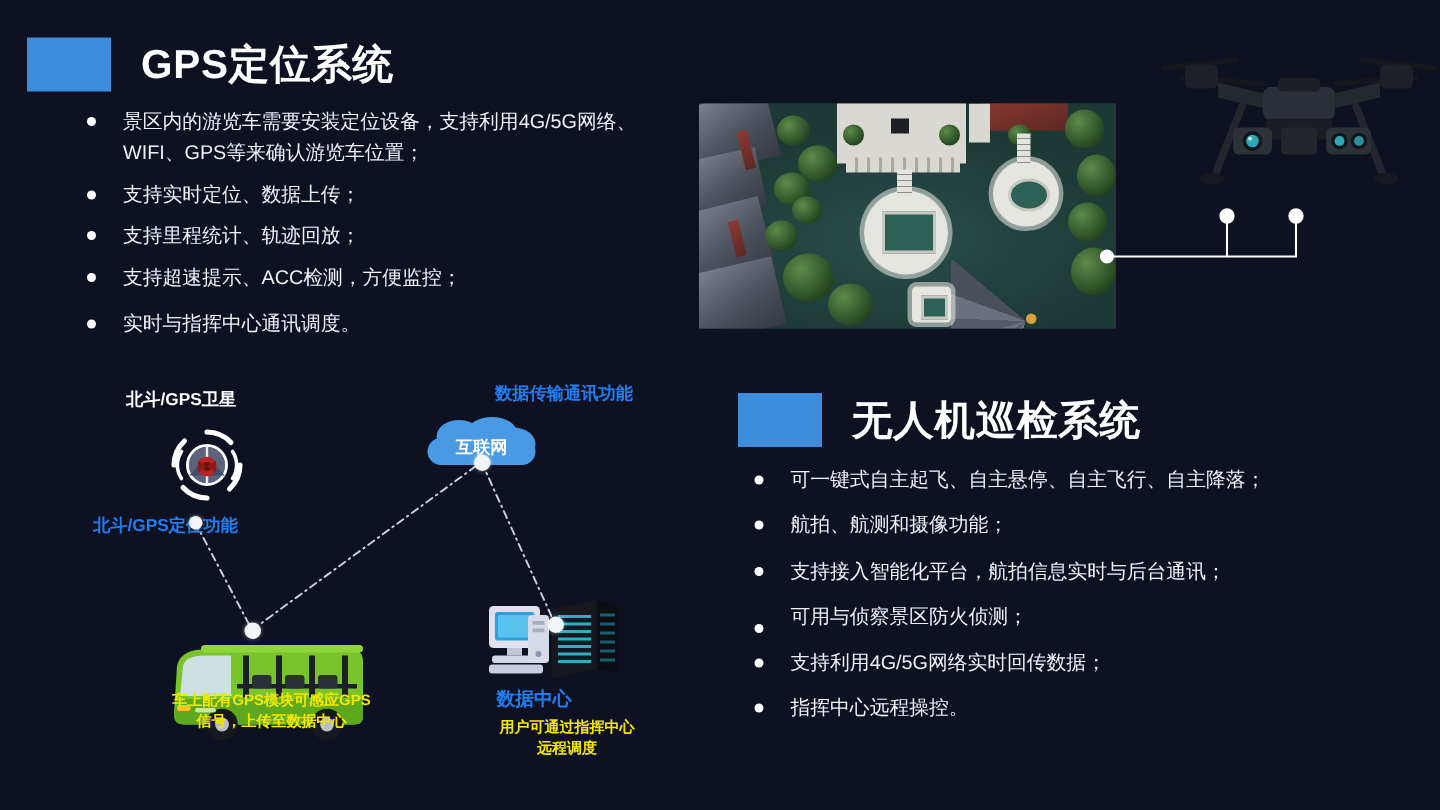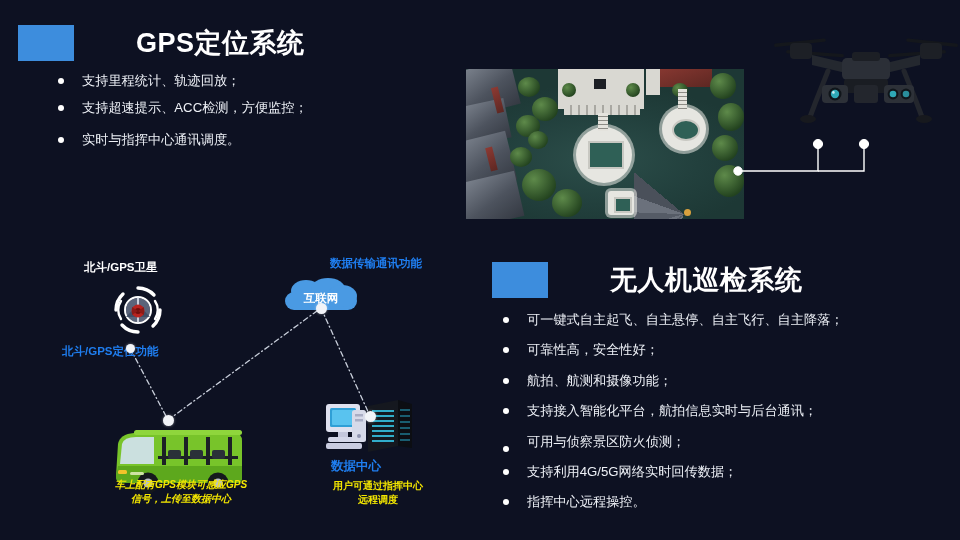--- a/index.html
+++ b/index.html
@@ -10,21 +10,21 @@
   #slide {
     position: relative;
     width: 960px;
     height: 540px;
     background: #0d1122;
     overflow: hidden;
     font-family: "Liberation Sans", "DejaVu Sans", sans-serif;
   }
 
   
-  .sect-head { position: absolute; display: flex; align-items: center; gap: 42px; }
+  .sect-head { position: absolute; display: flex; align-items: center; }
   .head-chip {
     width: 56px; height: 36px;
     background: #3d8ddd;
     flex: 0 0 auto;
   }
   .head-title {
     color: #ffffff;
     font-size: 27px;
     font-weight: bold;
     letter-spacing: 0.5px;
@@ -149,20 +149,28 @@
 
 <div id="slide">
 
   <div class="sect-head" style="left:18px; top:25px;">
     <div class="head-chip"></div>
     <div class="head-title">GPS定位系统</div>
   </div>
 
   <div class="bullets" style="left:58px; top:70px; width:382px;">
 
+    <div class="bul-row" style="margin-bottom:6px;">
+      <div class="bul-dot"></div>
+      <div class="bul-txt">景区内的游览车需要安装定位设备，支持利用4G/5G网络、WIFI、GPS等来确认游览车位置；</div>
+    </div>
+    <div class="bul-row" style="margin-bottom:6px;">
+      <div class="bul-dot"></div>
+      <div class="bul-txt">支持实时定位、数据上传；</div>
+    </div>
     <div class="bul-row" style="margin-bottom:6px;">
       <div class="bul-dot"></div>
       <div class="bul-txt">支持里程统计、轨迹回放；</div>
     </div>
     <div class="bul-row" style="margin-bottom:10px;">
       <div class="bul-dot"></div>
       <div class="bul-txt">支持超速提示、ACC检测，方便监控；</div>
     </div>
     <div class="bul-row">
       <div class="bul-dot"></div>
@@ -283,24 +291,20 @@
   </div>
 
   <div class="bullets" style="left:503px; top:309px; width:420px;">
 
     <div class="bul-row" style="margin-bottom:9px;">
       <div class="bul-dot"></div>
       <div class="bul-txt">可一键式自主起飞、自主悬停、自主飞行、自主降落；</div>
     </div>
     <div class="bul-row" style="margin-bottom:9px;">
       <div class="bul-dot"></div>
-      <div class="bul-txt">可靠性高，安全性好；</div>
-    </div>
-    <div class="bul-row" style="margin-bottom:9px;">
-      <div class="bul-dot"></div>
       <div class="bul-txt">航拍、航测和摄像功能；</div>
     </div>
     <div class="bul-row" style="margin-bottom:9px;">
       <div class="bul-dot"></div>
       <div class="bul-txt">支持接入智能化平台，航拍信息实时与后台通讯；</div>
     </div>
     <div class="bul-row" style="margin-bottom:9px;align-items:flex-end;">
       <div class="bul-dot"></div>
       <div class="bul-txt">可用与侦察景区防火侦测；</div>
     </div>
@@ -398,21 +402,21 @@
         <circle cx="38" cy="57" r="10.5" fill="#15181d"></circle>
         <circle cx="38" cy="57" r="4.6" fill="#b9bec6"></circle>
         <circle cx="108" cy="57" r="10.5" fill="#15181d"></circle>
         <circle cx="108" cy="57" r="4.6" fill="#b9bec6"></circle>
 
         <rect x="8" y="44" width="9" height="4" rx="1.5" fill="#f2c32a"></rect>
         <rect x="20" y="46" width="14" height="3" rx="1.5" fill="#cde2a5"></rect>
       </svg>
     </div>
 
-    <div class="dlabel lbl-yellow" style="left:50px; top:230px; width:210px; white-space:normal;font-style:italic;">
+    <div class="dlabel lbl-yellow" style="left:50px; top:213px; width:210px; white-space:normal;">
       <div>车上配有GPS模块可感应GPS</div>
       <div>信号，上传至数据中心</div>
     </div>
 
     <div style="position:absolute; left:298px; top:148px; width:92px; height:62px;">
       <svg width="92" height="62" viewBox="0 0 92 62">
 
         <g>
           <path d="M44 10 L74 4 L74 50 L44 56 Z" fill="#15181f"></path>
           <path d="M74 4 L88 8 L88 52 L74 50 Z" fill="#0c0e13"></path>

